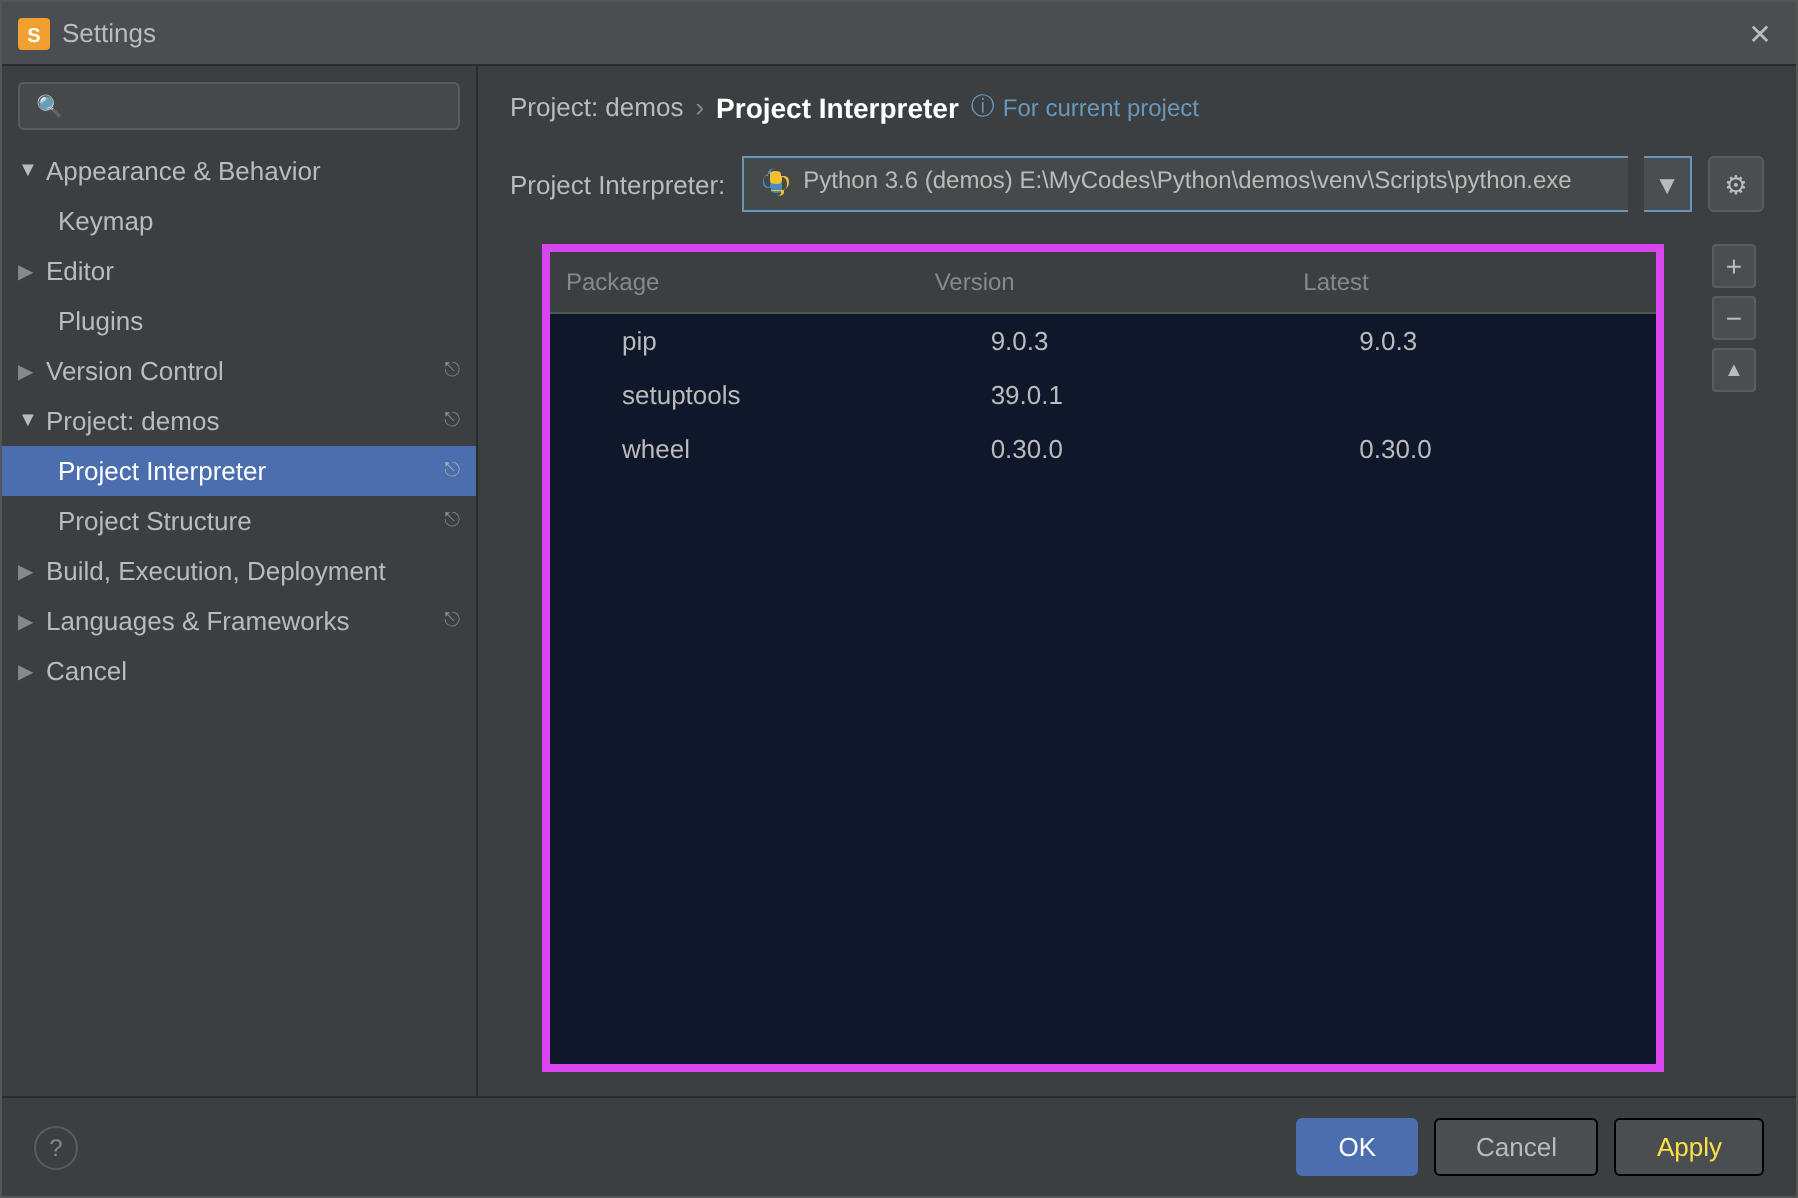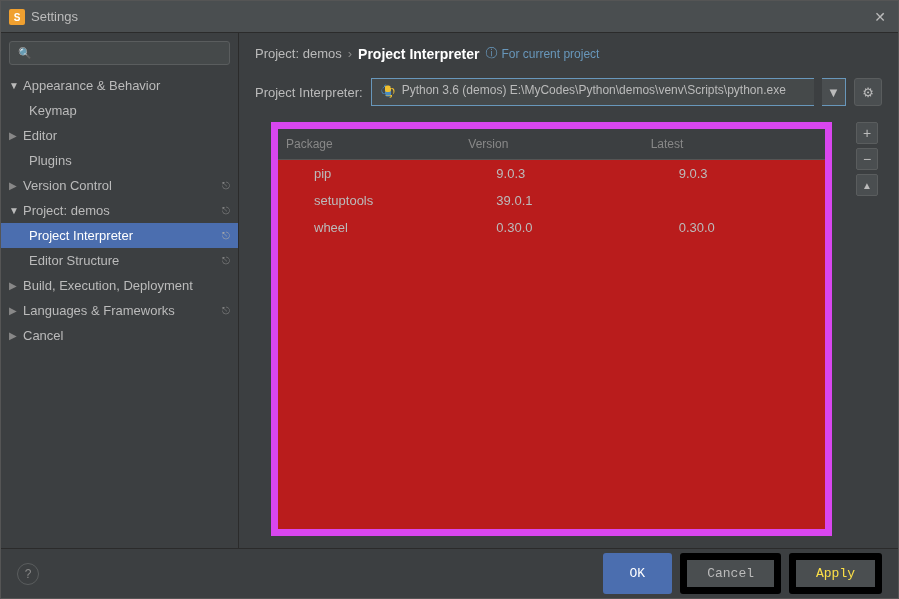--- a/index.html
+++ b/index.html
@@ -249,22 +249,22 @@
       justify-content: center;
       cursor: pointer;
       color: #bbb;
       border-radius: 3px;
     }
 
     
     .package-area {
       flex: 1;
       margin: 4px 16px;
-      border: 7px solid #d946ef;
-      background: #b91c1c;
+      border: 4px solid #d946ef;
+      background: #0f172a;
       display: flex;
       flex-direction: column;
       overflow: hidden;
       position: relative;
     }
 
     .table-header {
       display: grid;
       grid-template-columns: 1fr 1fr 1fr;
       background: #3c3f41;
@@ -339,24 +339,23 @@
     .bottom-buttons {
       display: flex;
       gap: 8px;
     }
 
     .btn {
       padding: 6px 20px;
       border-radius: 3px;
       cursor: pointer;
       font-size: 13px;
-      border: 7px solid #000000;
+      border: 1px solid #000000;
       background: #4a4e50;
       color: #bbb;
-      font-family: Liberation Mono, monospace;
     }
 
     .btn.primary {
       background: #4b6eaf;
       border-color: #4b6eaf;
       color: #fff;
     }
 
     .btn.disabled {
       color: #fde047;
@@ -419,21 +418,21 @@
         <span>Project: demos</span>
         <span class="item-icon" style="margin-left:auto; font-size:10px;">⎋</span>
       </div>
 
       <div class="sidebar-item child active">
         <span>Project Interpreter</span>
         <span class="item-icon" style="margin-left:auto; font-size:10px; color:#aaa;">⎋</span>
       </div>
 
       <div class="sidebar-item child">
-        <span>Editor Structure</span>
+        <span>Project Structure</span>
         <span class="item-icon" style="margin-left:auto; font-size:10px;">⎋</span>
       </div>
 
       <div class="sidebar-item parent">
         <span class="chevron">▶</span>
         <span>Build, Execution, Deployment</span>
       </div>
 
       <div class="sidebar-item parent">
         <span class="chevron">▶</span>

